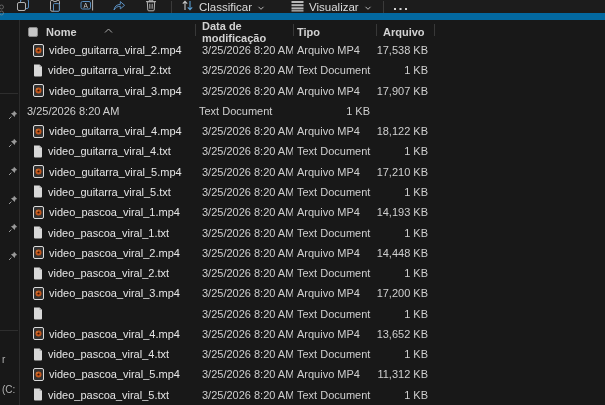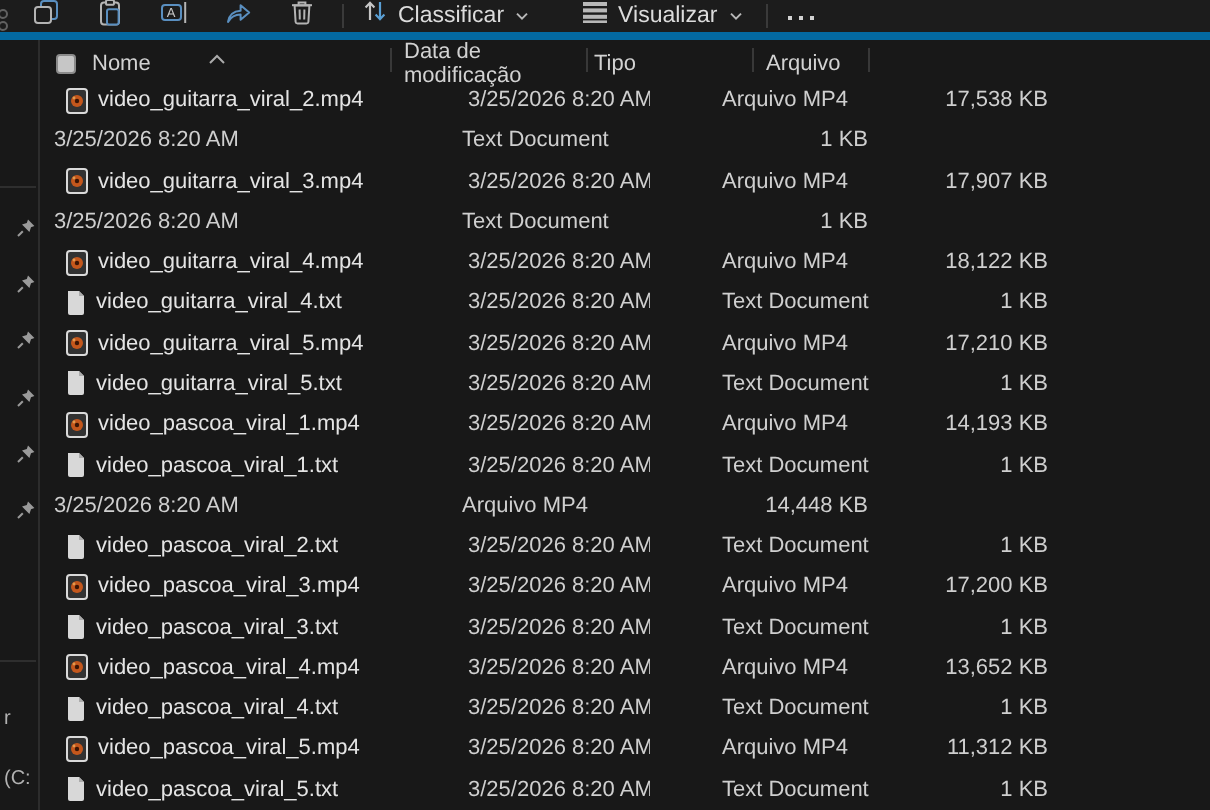--- a/index.html
+++ b/index.html
@@ -4,53 +4,53 @@
 <style>
   html,body { margin:0; padding:0; }
   body {
     width:605px; height:405px; overflow:hidden; position:relative;
     background:#181818; font-family:"Liberation Sans", sans-serif;
     -webkit-font-smoothing:antialiased;
   }
   
   .toolbar {
     position:absolute; top:0; left:0; width:605px; height:20px;
-    background:#1c1c1c; border-bottom:4px solid #0369a1;
+    background:#1c1c1c; border-bottom:7px solid #0369a1;
     display:flex; align-items:center; box-sizing:border-box; padding-left:7px;
   }
   .tb-btn { width:32px; height:18px; display:flex; align-items:center; justify-content:center; flex:0 0 auto; }
   .tb-divider { width:1px; height:12px; background:#3a3a3a; margin:0 4px; flex:0 0 auto; }
   .tb-group { display:flex; align-items:center; gap:5px; height:18px; padding:0 5px; flex:0 0 auto; }
   .tb-label { font-size:11.5px; color:#dcdcdc; white-space:nowrap; }
   .cut-partial { position:absolute; left:0; top:3px; width:4px; height:14px; overflow:hidden; opacity:.55; }
   
   .sidebar {
     position:absolute; left:0; top:20px; width:20px; height:385px;
     border-right:1px solid #2c2c2c; box-sizing:border-box; background:#181818;
   }
   .side-sep { position:absolute; left:0; width:18px; height:1px; background:#2e2e2e; }
   .pin { position:absolute; left:8px; width:10px; height:10px; }
   .frag { position:absolute; left:2px; font-size:10px; color:#b2b2b2; white-space:nowrap; }
   
   .main { position:absolute; left:20px; top:20px; width:585px; height:385px; }
   .grid-row { display:grid; grid-template-columns:175px 98px 83px 58px; align-items:center; }
   .hdr { height:20px; position:relative; }
-  .hdr-cell { position:relative; height:100%; display:flex; align-items:center; font-size:11px; color:#d2d2d2; }
+  .hdr-cell { position:relative; height:100%; display:flex; align-items:center; font-size:11px; color:#d2d2d2;font-weight:bold; }
   .hdr-cell .vline { position:absolute; left:0; top:4px; height:12px; width:1px; background:#383838; }
   .endline { position:absolute; left:414px; top:4px; height:12px; width:1px; background:#383838; }
   .sort-up { position:absolute; left:84px; top:0px; }
   .checkbox {
     width:10px; height:10px; background:#c6c6c6; border:1px solid #8a8a8a;
     border-radius:2px; margin-left:8px; box-sizing:border-box; flex:0 0 auto;
   }
   .hdr-name-label { margin-left:8px; }
   .c-date { padding-left:7px;align-items:flex-end; }
   .c-type { padding-left:4px; }
   .c-size { justify-content:flex-end; padding-right:6px; }
-  .file-row { height:20.27px;gap:32px; }
+  .file-row { height:20.27px; }
   .cell { display:flex; align-items:center; font-size:11px; color:#cfcfcf; white-space:nowrap; overflow:hidden; }
   .c-name { padding-left:13px; gap:5px; color:#e4e4e4; }
   .ficon { flex:0 0 auto; display:flex; align-items:center; }
 </style>
 </head>
 <body>
 
 <div class="toolbar">
   <span class="cut-partial">
     <svg width="14" height="14" viewBox="0 0 14 14" style="margin-left:-9px">
@@ -194,20 +194,29 @@
               <circle cx="4" cy="5" r="0.7" fill="#e09a4e"></circle>
             </svg>
           </span>
           <span>video_guitarra_viral_2.mp4</span>
         </div>
         <div class="cell c-date">3/25/2026 8:20 AM</div>
         <div class="cell c-type">Arquivo MP4</div>
         <div class="cell c-size">17,538 KB</div>
       </div>
       <div class="file-row grid-row">
+        <div class="cell c-name">
+          <span class="ficon">
+            <svg width="10" height="13" viewBox="0 0 10 13">
+              <path d="M1 0.5 H6.5 L9 3 V11.5 Q9 12.5 8 12.5 H2 Q1 12.5 1 11.5 Z" fill="#d8d8d8"></path>
+              <path d="M6.5 0.5 L9 3 H6.5 Z" fill="#ababab"></path>
+            </svg>
+          </span>
+          <span>video_guitarra_viral_2.txt</span>
+        </div>
         <div class="cell c-date">3/25/2026 8:20 AM</div>
         <div class="cell c-type">Text Document</div>
         <div class="cell c-size">1 KB</div>
       </div>
       <div class="file-row grid-row">
         <div class="cell c-name">
           <span class="ficon">
             <svg width="11" height="13" viewBox="0 0 11 13">
               <rect x="0.5" y="0.5" width="10" height="12" rx="1.5" fill="#323232" stroke="#dadada"></rect>
               <circle cx="5.5" cy="6.5" r="3" fill="#c4571c"></circle>
@@ -310,20 +319,31 @@
               <path d="M6.5 0.5 L9 3 H6.5 Z" fill="#ababab"></path>
             </svg>
           </span>
           <span>video_pascoa_viral_1.txt</span>
         </div>
         <div class="cell c-date">3/25/2026 8:20 AM</div>
         <div class="cell c-type">Text Document</div>
         <div class="cell c-size">1 KB</div>
       </div>
       <div class="file-row grid-row">
+        <div class="cell c-name">
+          <span class="ficon">
+            <svg width="11" height="13" viewBox="0 0 11 13">
+              <rect x="0.5" y="0.5" width="10" height="12" rx="1.5" fill="#323232" stroke="#dadada"></rect>
+              <circle cx="5.5" cy="6.5" r="3" fill="#c4571c"></circle>
+              <circle cx="5.5" cy="6.5" r="1.1" fill="#3a1505"></circle>
+              <circle cx="4" cy="5" r="0.7" fill="#e09a4e"></circle>
+            </svg>
+          </span>
+          <span>video_pascoa_viral_2.mp4</span>
+        </div>
         <div class="cell c-date">3/25/2026 8:20 AM</div>
         <div class="cell c-type">Arquivo MP4</div>
         <div class="cell c-size">14,448 KB</div>
       </div>
       <div class="file-row grid-row">
         <div class="cell c-name">
           <span class="ficon">
             <svg width="10" height="13" viewBox="0 0 10 13">
               <path d="M1 0.5 H6.5 L9 3 V11.5 Q9 12.5 8 12.5 H2 Q1 12.5 1 11.5 Z" fill="#d8d8d8"></path>
               <path d="M6.5 0.5 L9 3 H6.5 Z" fill="#ababab"></path>
@@ -352,21 +372,20 @@
         <div class="cell c-size">17,200 KB</div>
       </div>
       <div class="file-row grid-row">
         <div class="cell c-name">
           <span class="ficon">
             <svg width="10" height="13" viewBox="0 0 10 13">
               <path d="M1 0.5 H6.5 L9 3 V11.5 Q9 12.5 8 12.5 H2 Q1 12.5 1 11.5 Z" fill="#d8d8d8"></path>
               <path d="M6.5 0.5 L9 3 H6.5 Z" fill="#ababab"></path>
             </svg>
           </span>
-          <span>video_pascoa_viral_3.txt</span>
         </div>
         <div class="cell c-date">3/25/2026 8:20 AM</div>
         <div class="cell c-type">Text Document</div>
         <div class="cell c-size">1 KB</div>
       </div>
       <div class="file-row grid-row">
         <div class="cell c-name">
           <span class="ficon">
             <svg width="11" height="13" viewBox="0 0 11 13">
               <rect x="0.5" y="0.5" width="10" height="12" rx="1.5" fill="#323232" stroke="#dadada"></rect>

